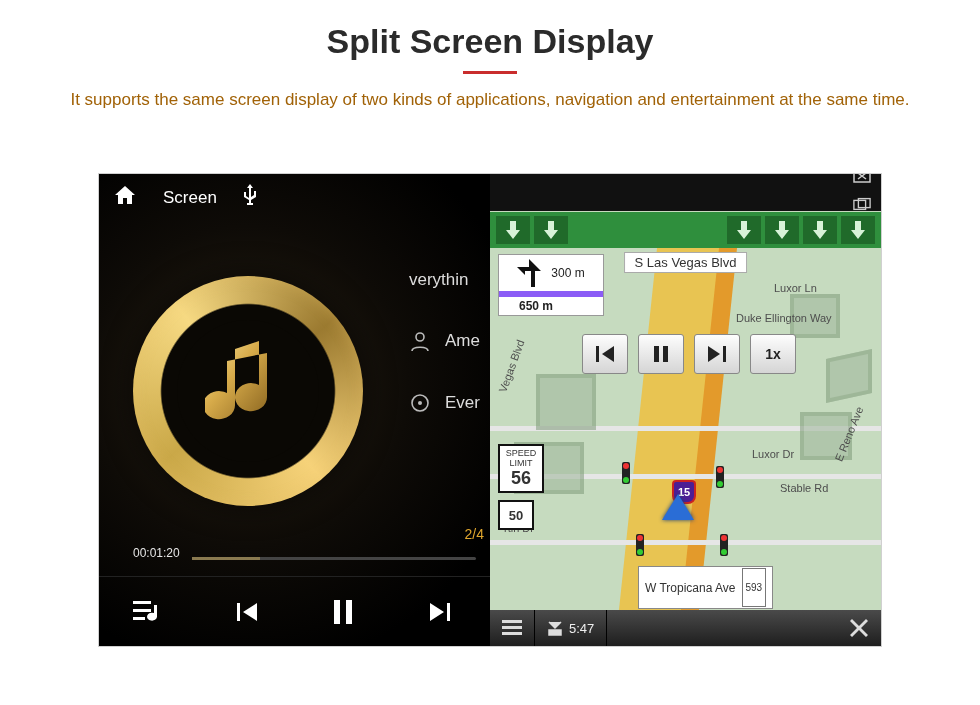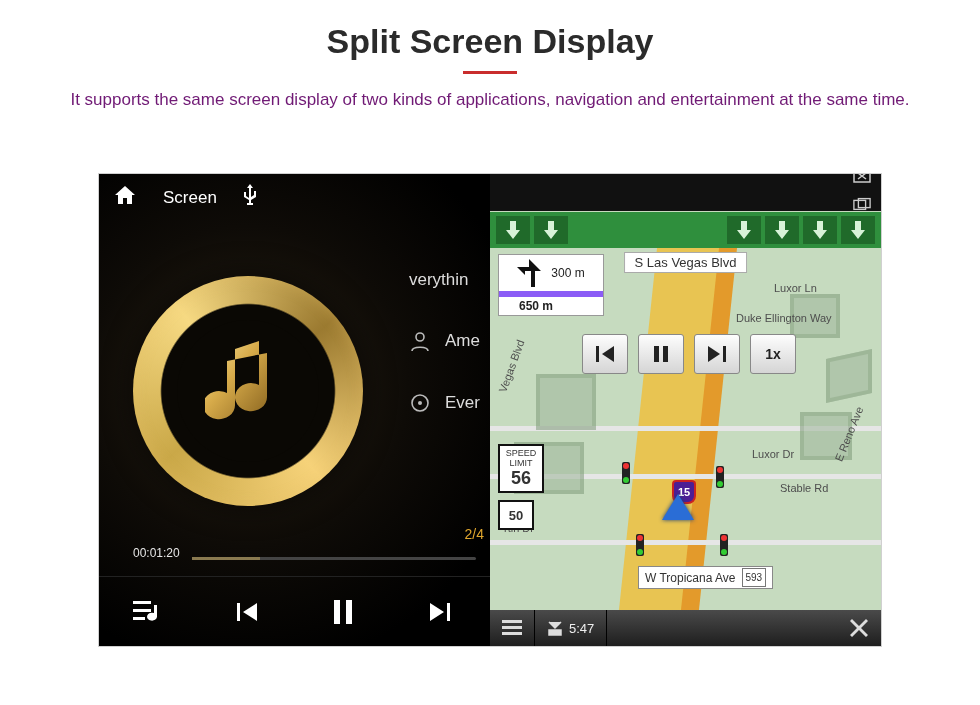--- a/index.html
+++ b/index.html
@@ -23,21 +23,21 @@
     height: 3px;
     background: #c92d2d;
     margin: 10px auto 14px;
   }
   .page-desc {
     font-size: 17px;
     line-height: 1.45;
     max-width: 880px;
     margin: 4px auto;
     text-align: center;
-    color: #701a75;
+    color: #a16207;
   }
   .device-wrap {
     position: absolute;
     left: 98px;
     top: 173px;
     width: 784px;
     height: 474px;
     display: flex;
     border: 1px solid #d0d0d0;
   }
@@ -203,21 +203,21 @@
     background:linear-gradient(#fdfdfd,#d5d5d5);
     border:1px solid #888; border-radius:3px;
     display:flex; align-items:center; justify-content:center;
     font-size:14px; font-weight:700; color:#222;
   }
   .sim-btn svg{ fill:#222;}
   .trop-label{
     position:absolute; left:148px; top:392px; background:#fff; border:1px solid #888;
     font-size:12px; padding:1px 6px; display:flex; gap:6px; align-items:center;
   }
-  .trop-label .badge{ border:1px solid #777; font-size:10px; padding:3px 3px;}
+  .trop-label .badge{ border:1px solid #777; font-size:10px; padding:13px 3px;}
   .nav-bottom{
     position:absolute; left:0; right:0; bottom:0; height:36px;
     background:linear-gradient(#4a4a4a,#1e1e1e);
     display:flex; align-items:center; color:#eee; font-size:13px;
   }
   .nav-bottom .cell{ display:flex; align-items:center; gap:6px; padding:0 12px; height:100%; border-right:1px solid #000;}
   .nav-bottom .cell:first-child{border-right:1px solid #000;}
   .nav-bottom .grow{flex:1; border-right:1px solid #000;}
   .nav-bottom svg{ fill:#ddd;}
   .nb-close{ width:44px; display:flex;align-items:center;justify-content:center;}

